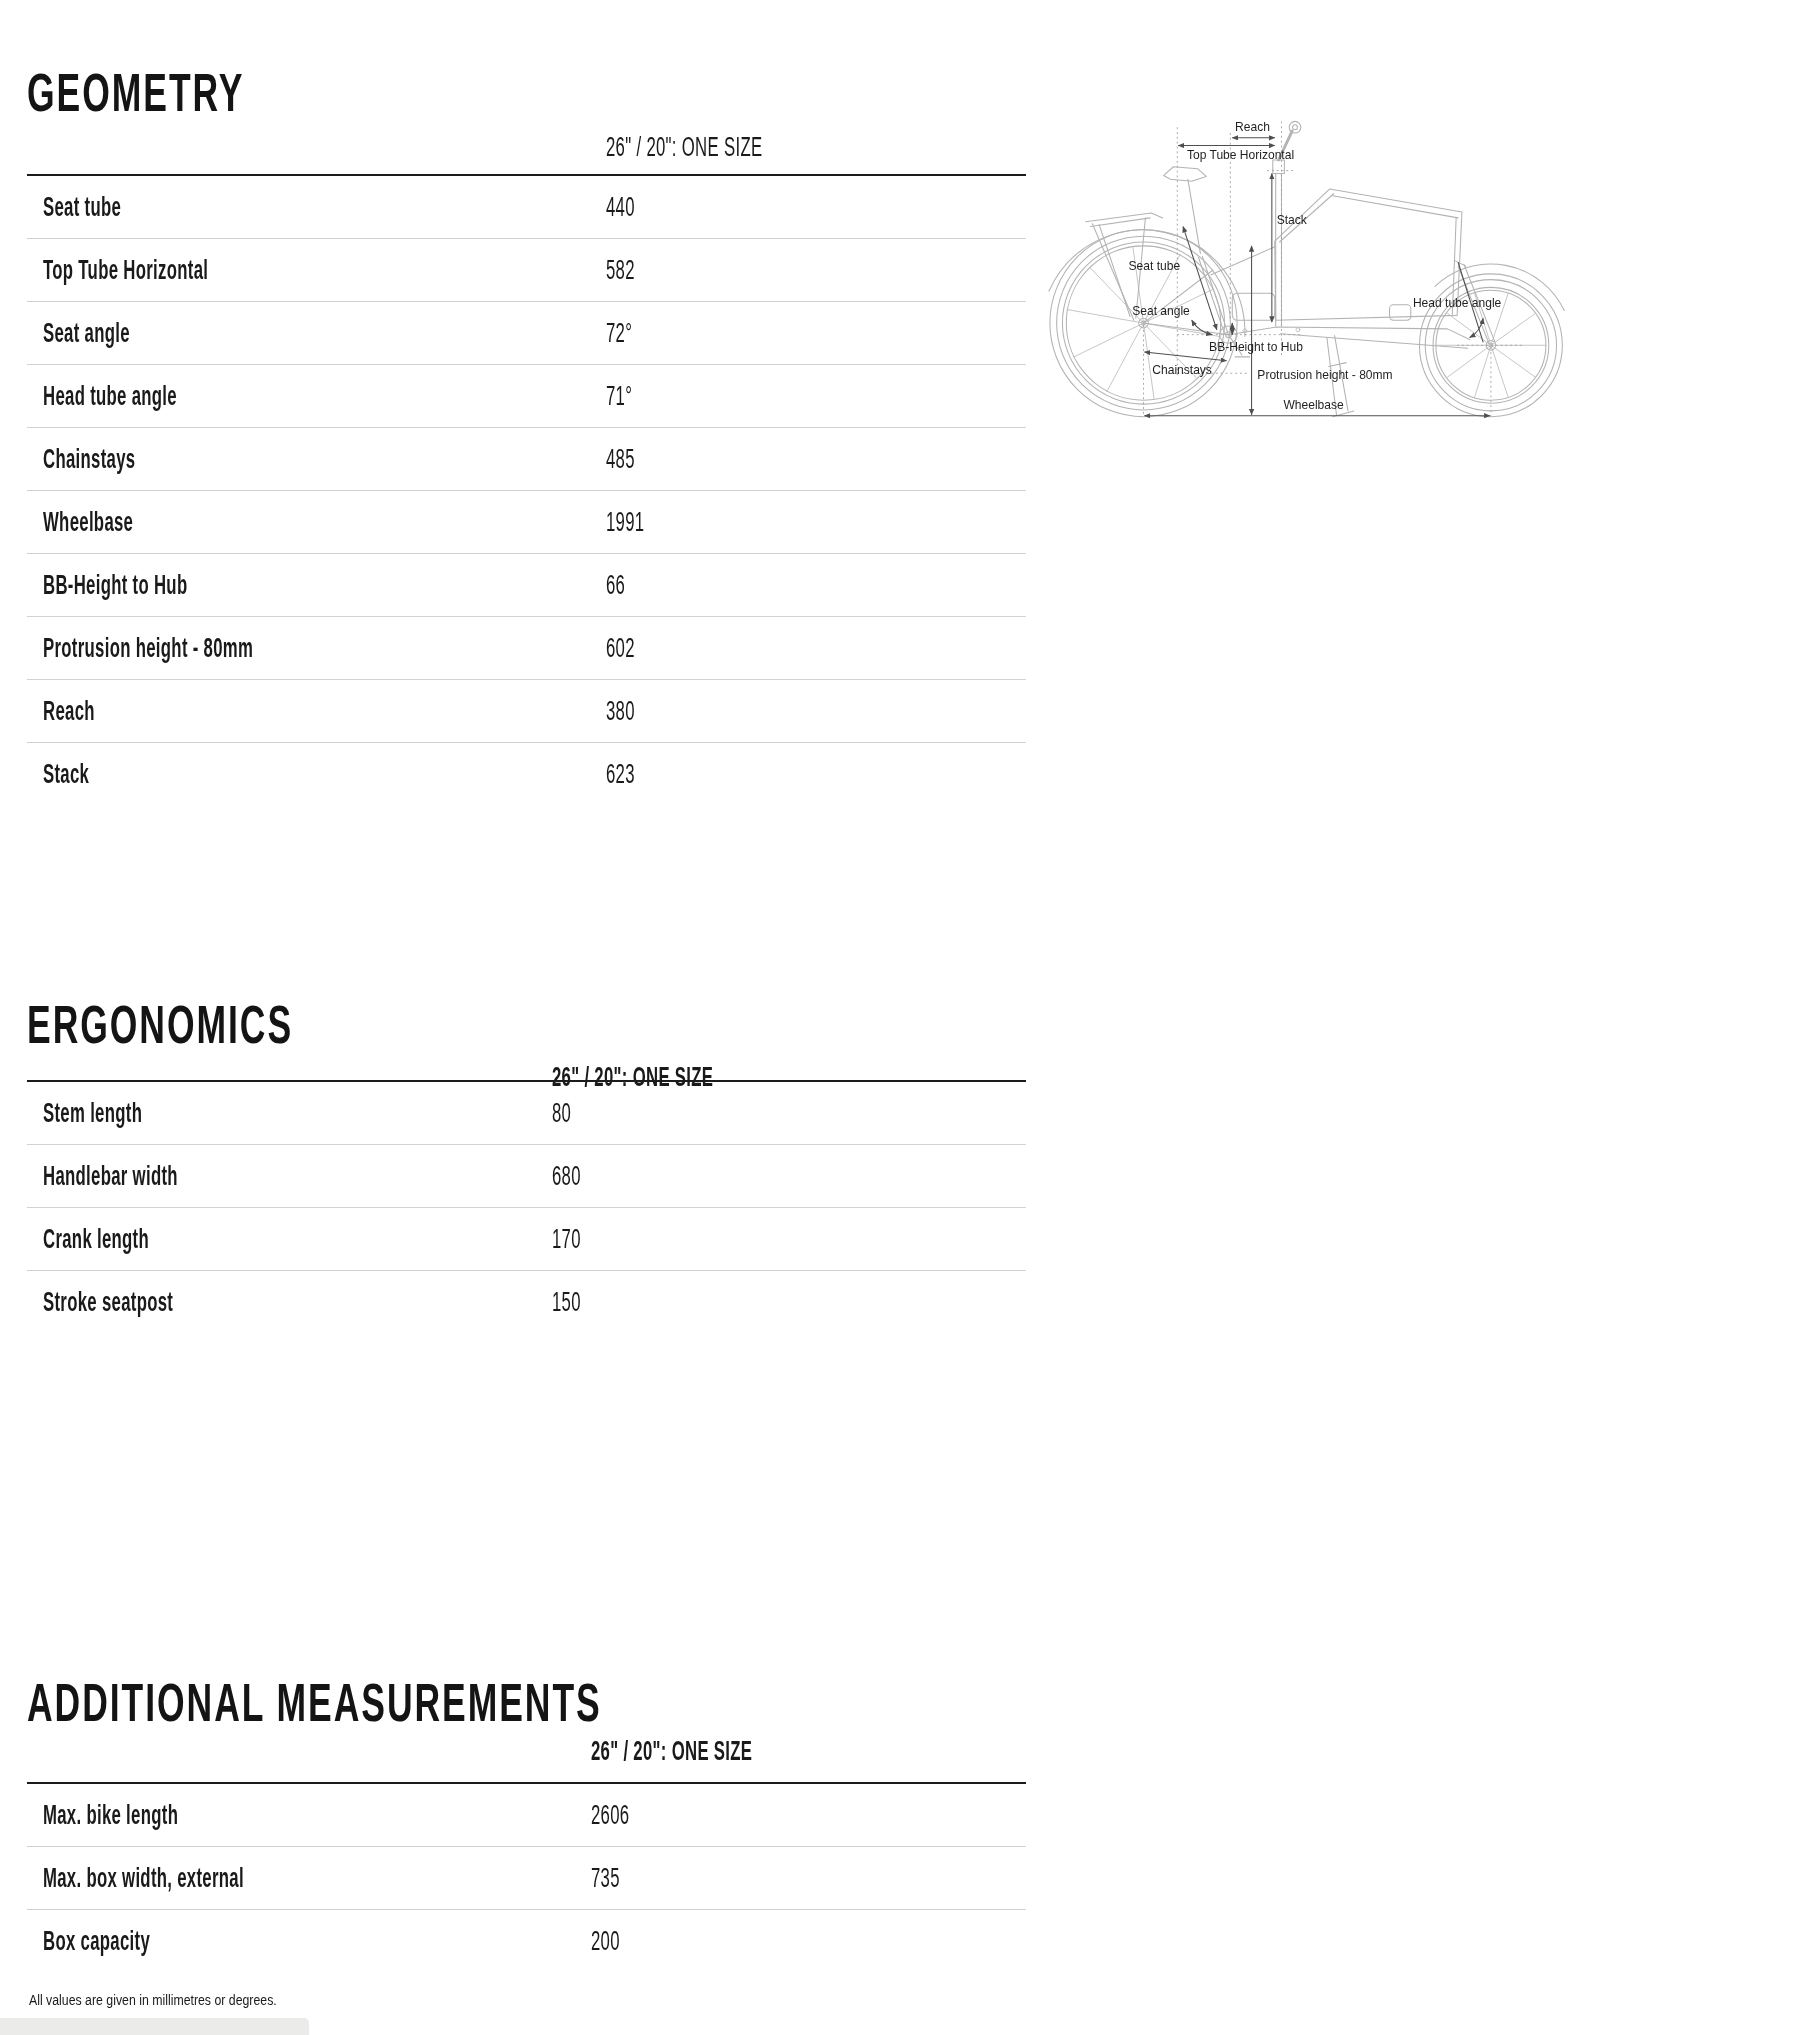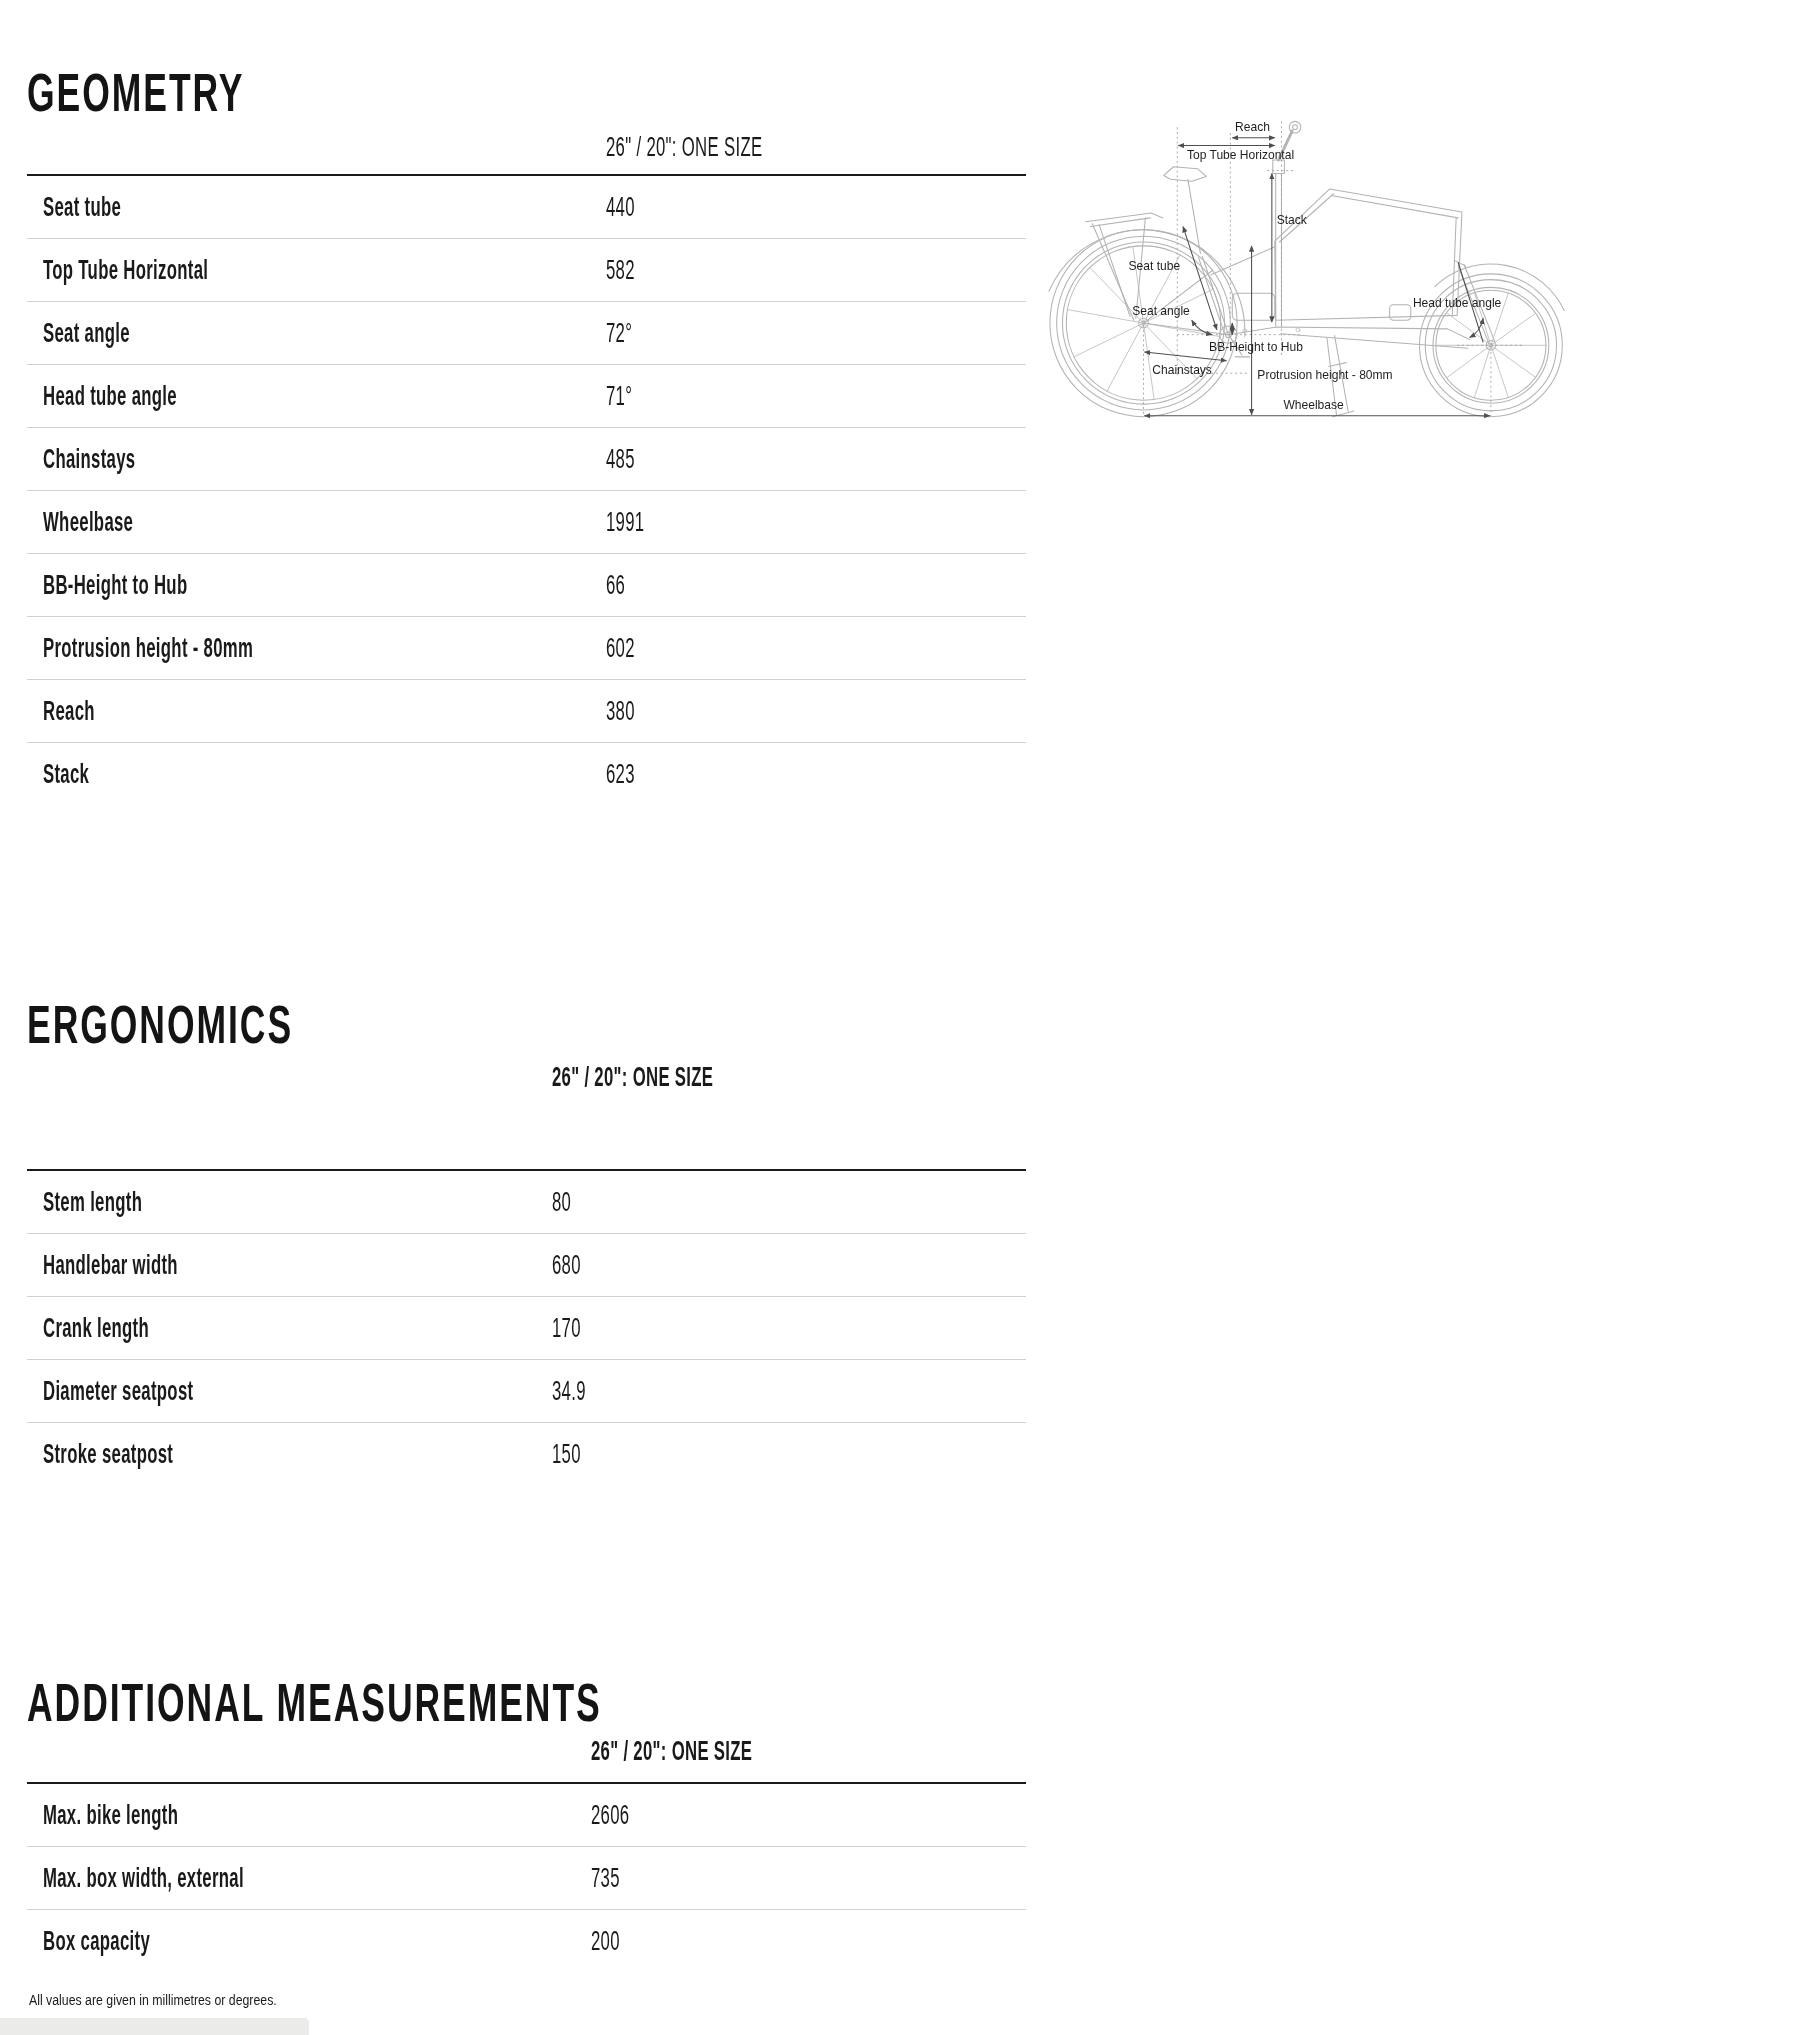--- a/index.html
+++ b/index.html
@@ -224,36 +224,32 @@
     <text class="dlabel" x="425" y="238" text-anchor="middle">Head tube angle</text>
     <text class="dlabel" x="168" y="284">BB-Height to Hub</text>
     <text class="dlabel" x="140" y="308" text-anchor="middle">Chainstays</text>
     <text class="dlabel" x="218" y="313">Protrusion height - 80mm</text>
     <text class="dlabel" x="245" y="344">Wheelbase</text>
   </g>
 </svg>
 
 <h2 class="section-title" style="top:954px;">ERGONOMICS</h2>
 <div class="col-header bold" style="left:552px;top:1062px;">26" / 20": ONE SIZE</div>
-<div class="spec-rows" style="top:1169px;" id="ergonomics-rows">
+<div class="spec-rows" style="top:1080px;" id="ergonomics-rows">
     <div class="row">
       <span class="row-label">Stem length</span>
       <span class="row-value">80</span>
     </div>
     <div class="row">
       <span class="row-label">Handlebar width</span>
       <span class="row-value">680</span>
     </div>
     <div class="row">
       <span class="row-label">Crank length</span>
       <span class="row-value">170</span>
-    </div>
-    <div class="row">
-      <span class="row-label">Diameter seatpost</span>
-      <span class="row-value">34.9</span>
     </div>
     <div class="row">
       <span class="row-label">Stroke seatpost</span>
       <span class="row-value">150</span>
     </div>
   </div>
 
 <h2 class="section-title" style="top:1632px;">ADDITIONAL MEASUREMENTS</h2>
 <div class="col-header bold" style="left:591px;top:1736px;">26" / 20": ONE SIZE</div>
 <div class="spec-rows" style="top:1782px;" id="additional-rows">

